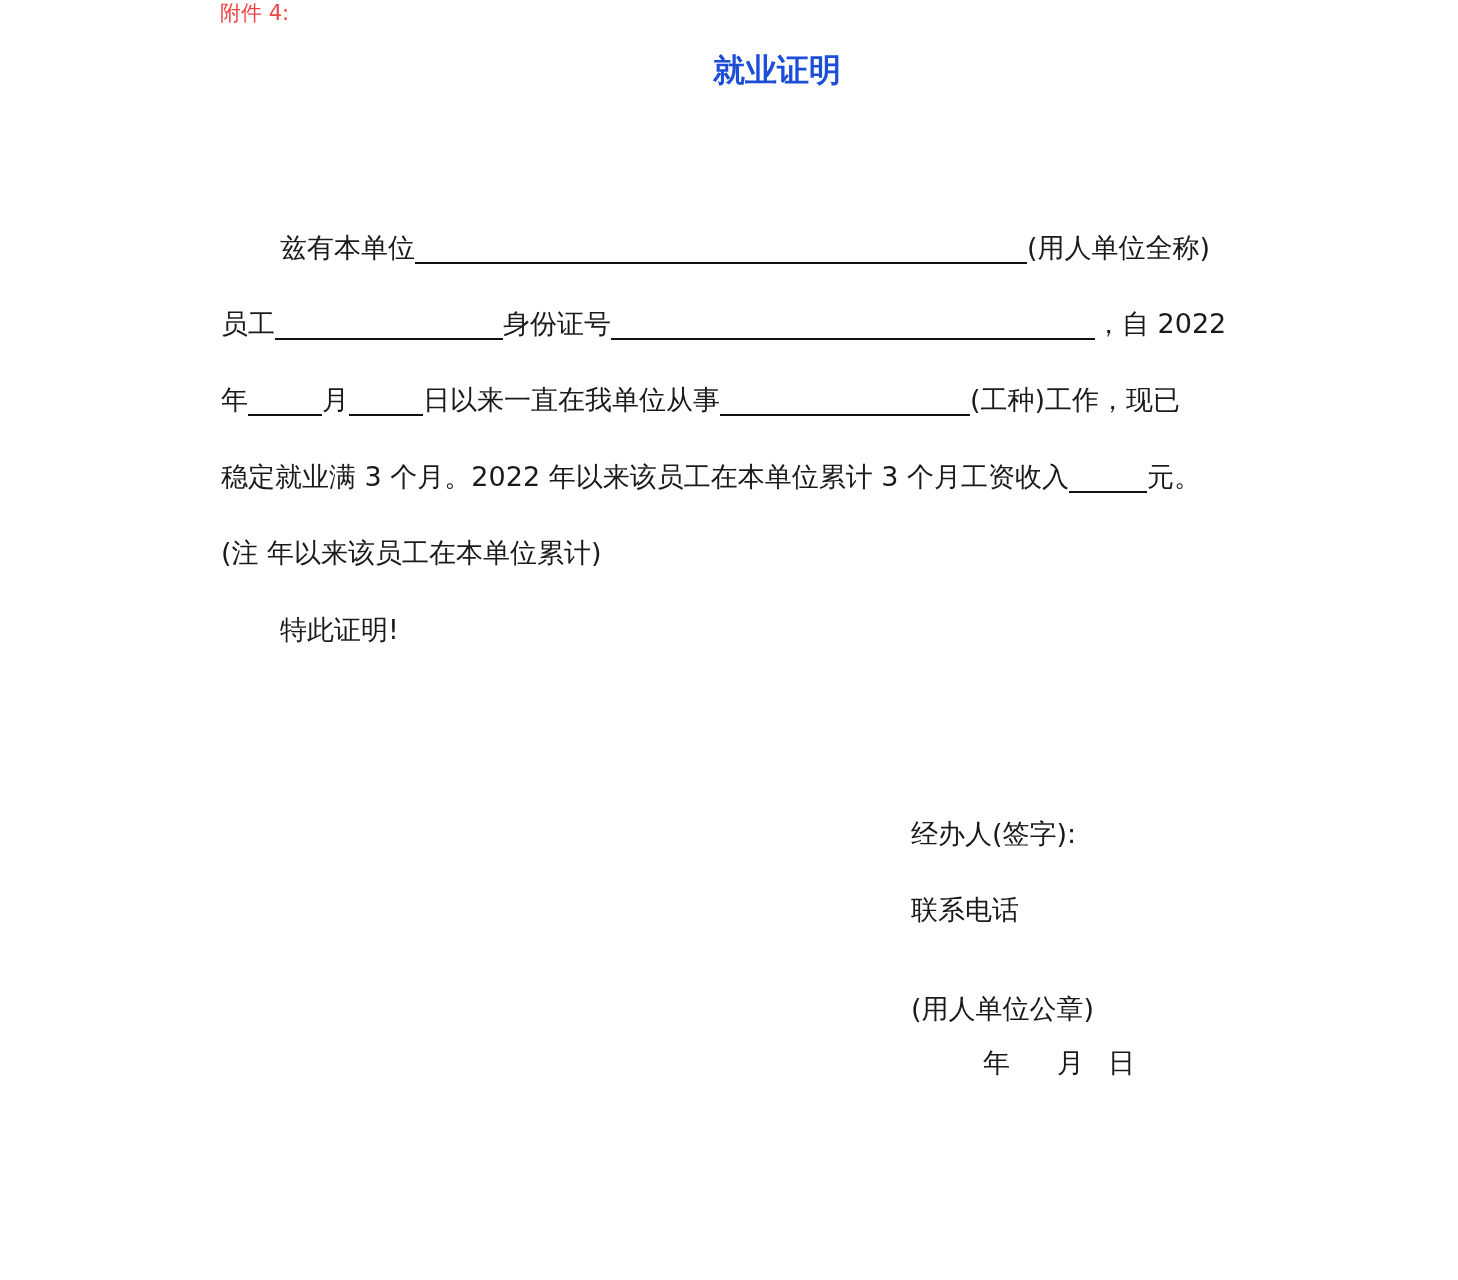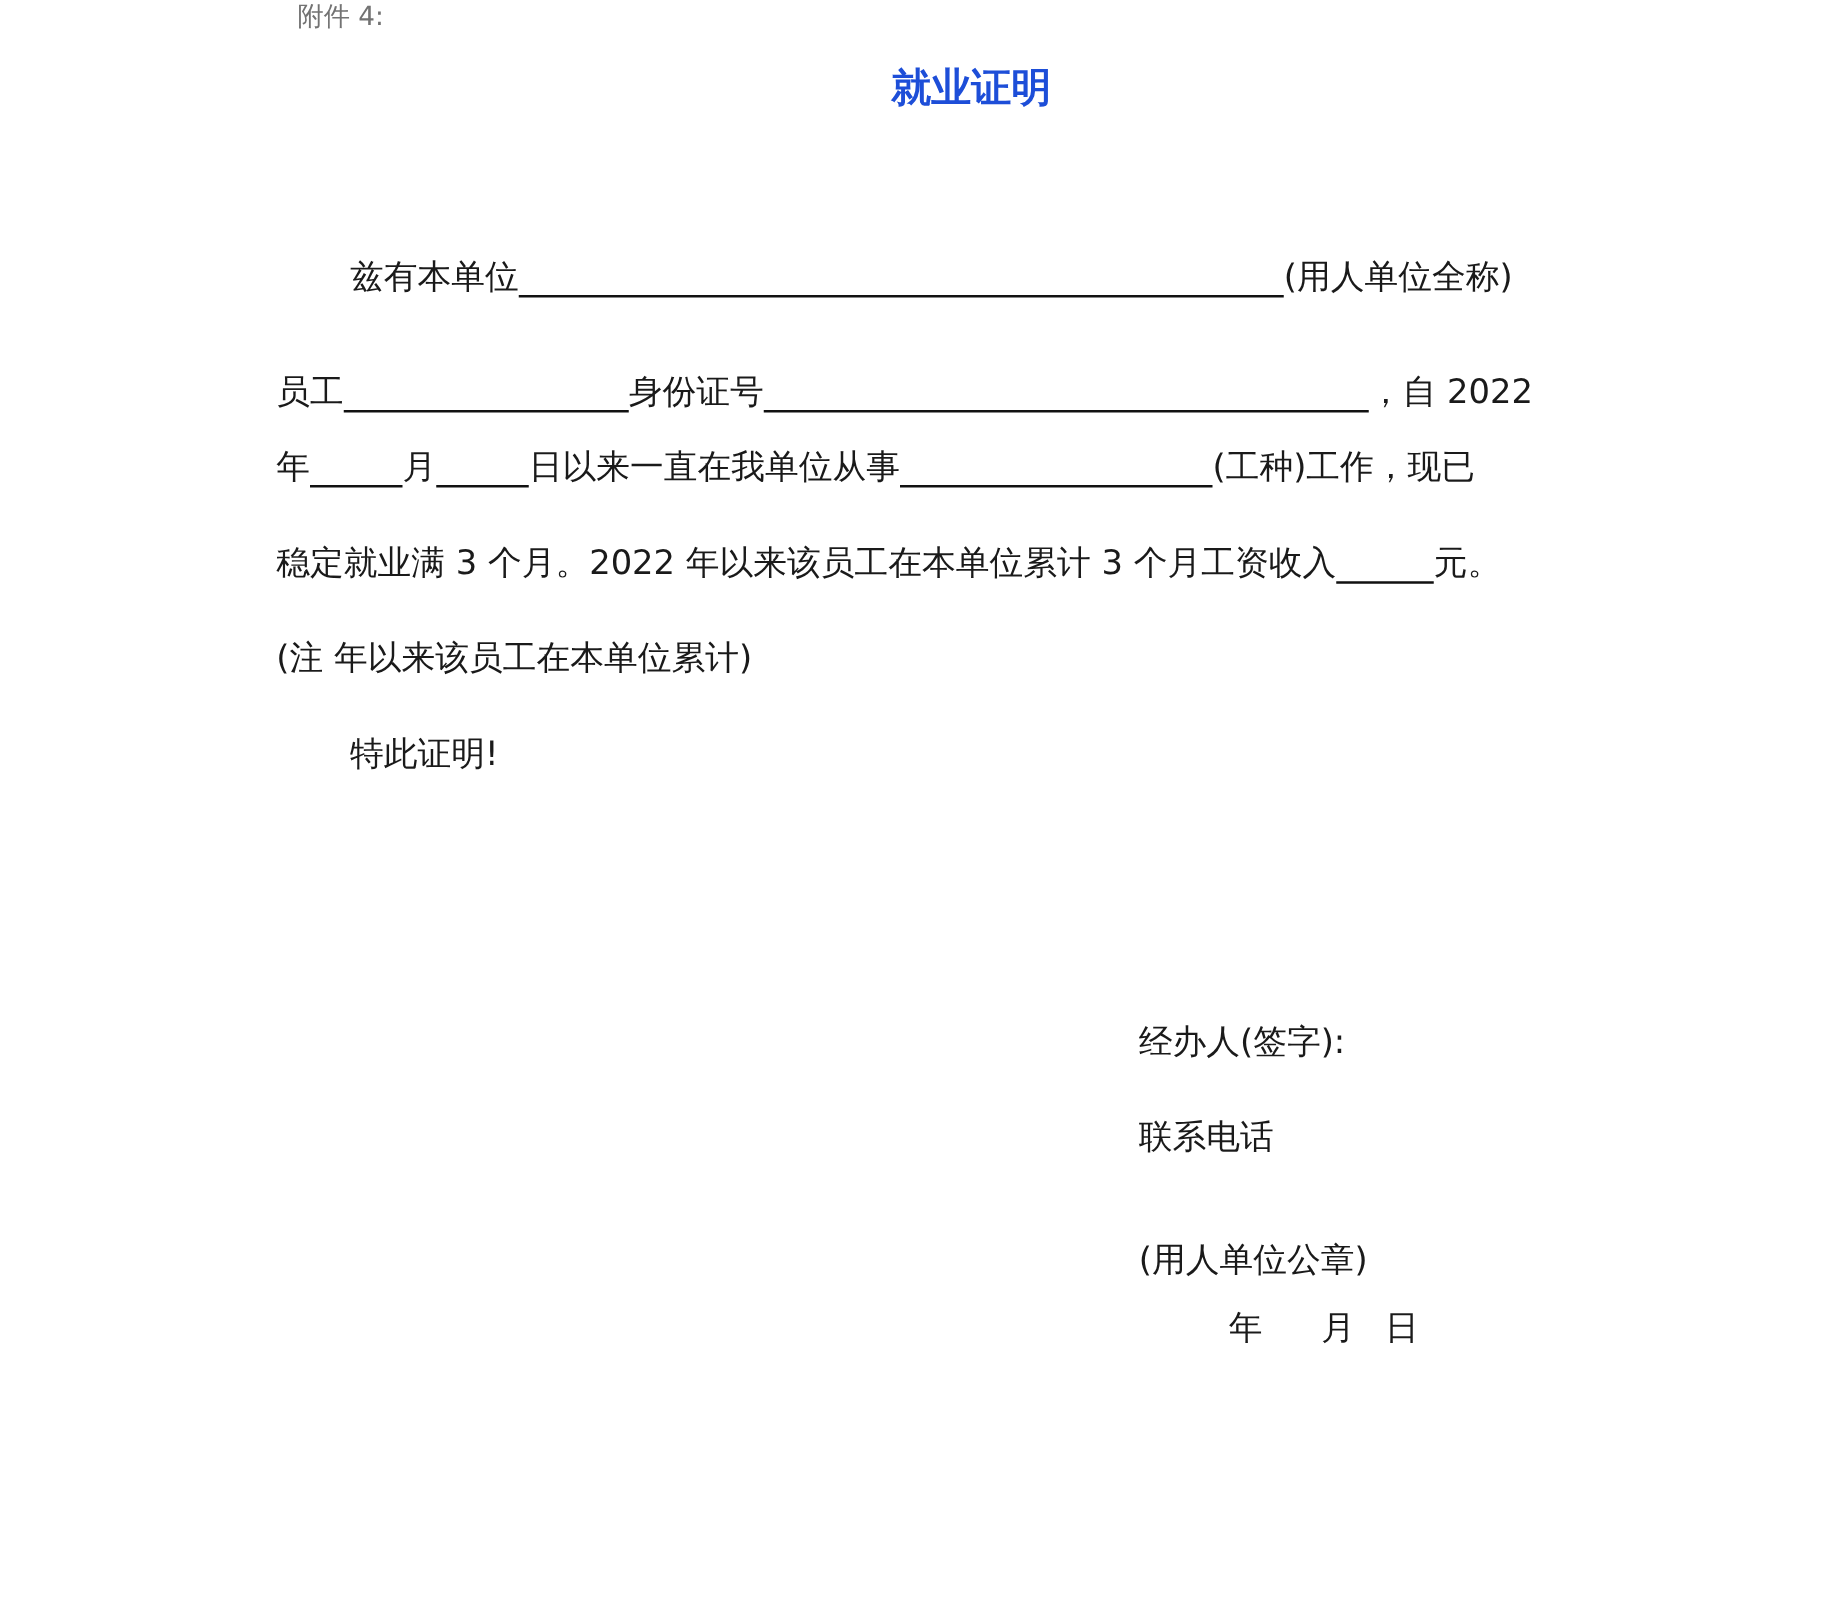--- a/index.html
+++ b/index.html
@@ -10,39 +10,40 @@
     body {
       width: 1458px;
       height: 1280px;
       position: relative;
       overflow: hidden;
       font-family: "DejaVu Sans", "Liberation Sans", sans-serif;
       color: #1a1a1a;
     }
     .abs { position: absolute; white-space: nowrap; }
     .attachment {
-      left: 238px; top: 0px;
+      left: 220px; top: 0px;
       font-size: 21px;
-      color: #737373;
+      color: #ef4444;
       line-height: 26px;
     }
     .title {
       left: 0; width: 1458px; top: 50px;
       text-align: center;
       font-size: 32px;
       font-weight: bold;
       color: #1d4ed8;
       line-height: 40px;
       padding-left: 48px;
     }
     .line {
       font-size: 27px;
       line-height: 36px;
       display: flex;
       align-items: flex-end;
+      margin-top: 26px;
     }
     .blank {
       display: inline-block;
       border-bottom: 2px solid #111111;
       height: 30px;
       margin-bottom: 2px;
     }
     .sig {
       font-size: 27px;
       line-height: 36px;
@@ -56,21 +57,21 @@
 <div class="abs attachment">附件 4:</div>
 
 <div class="abs title">就业证明</div>
 
 <div class="abs line" style="left:280px; top:204px;">
   <span>兹有本单位</span>
   <span class="blank" style="width:612px;"></span>
   <span>(用人单位全称)</span>
 </div>
 
-<div class="abs line" style="left:221px; top:296px;">
+<div class="abs line" style="left:221px; top:280px;">
   <span>员工</span>
   <span class="blank" style="width:228px;"></span>
   <span>身份证号</span>
   <span class="blank" style="width:484px;"></span>
   <span>，自 2022</span>
 </div>
 
 <div class="abs line" style="left:221px; top:356px;">
   <span>年</span>
   <span class="blank" style="width:74px;"></span>

